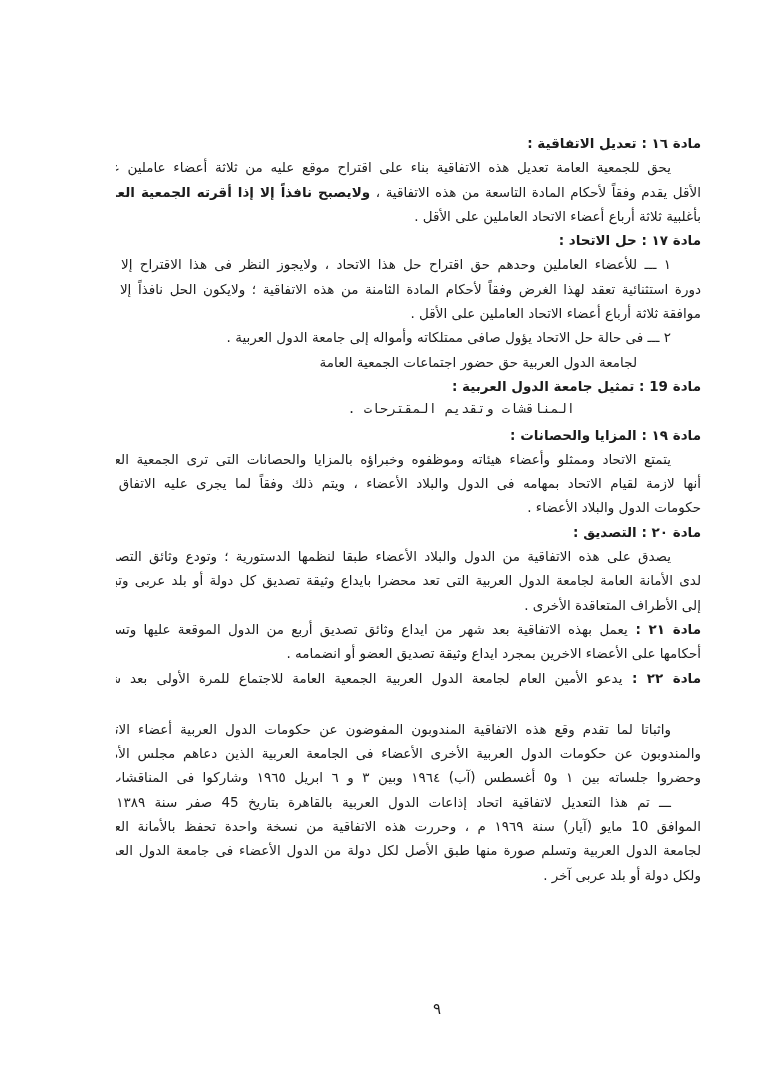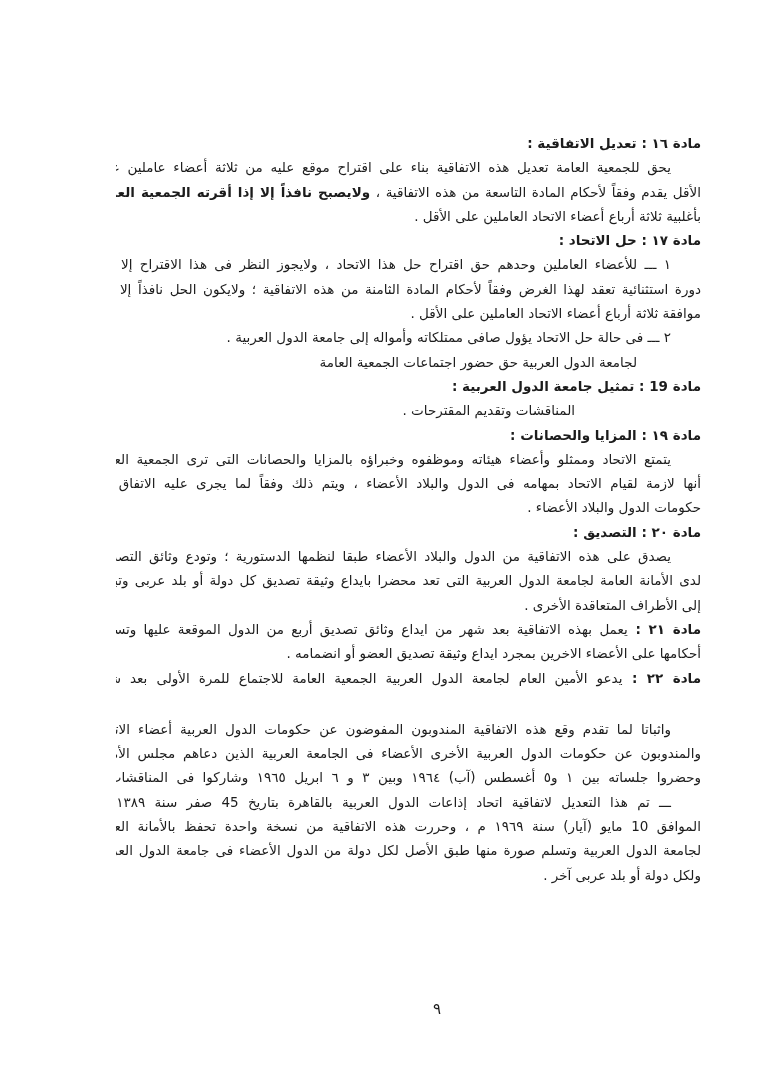--- a/index.html
+++ b/index.html
@@ -32,21 +32,21 @@
   }
   
   .just {
     text-align: justify;
     text-align-last: justify;
   }
   .heading { font-weight: bold; }
   .b { font-weight: bold; }
   .ind1 { padding-right: 30px; }     
   .ind2 { padding-right: 64px; }     
-  .ind3 { padding-right: 126px; }    
+  .ind3 { padding-right: 126px; font-family: Liberation Mono, monospace; }    
   .gap-before { margin-top: 27px; }   
   .page-number {
     position: absolute;
     top: 1000px;
     left: 0;
     width: 100%;
     text-align: center;
     font-size: 15px;
     color: #1c1c1c;
   }

